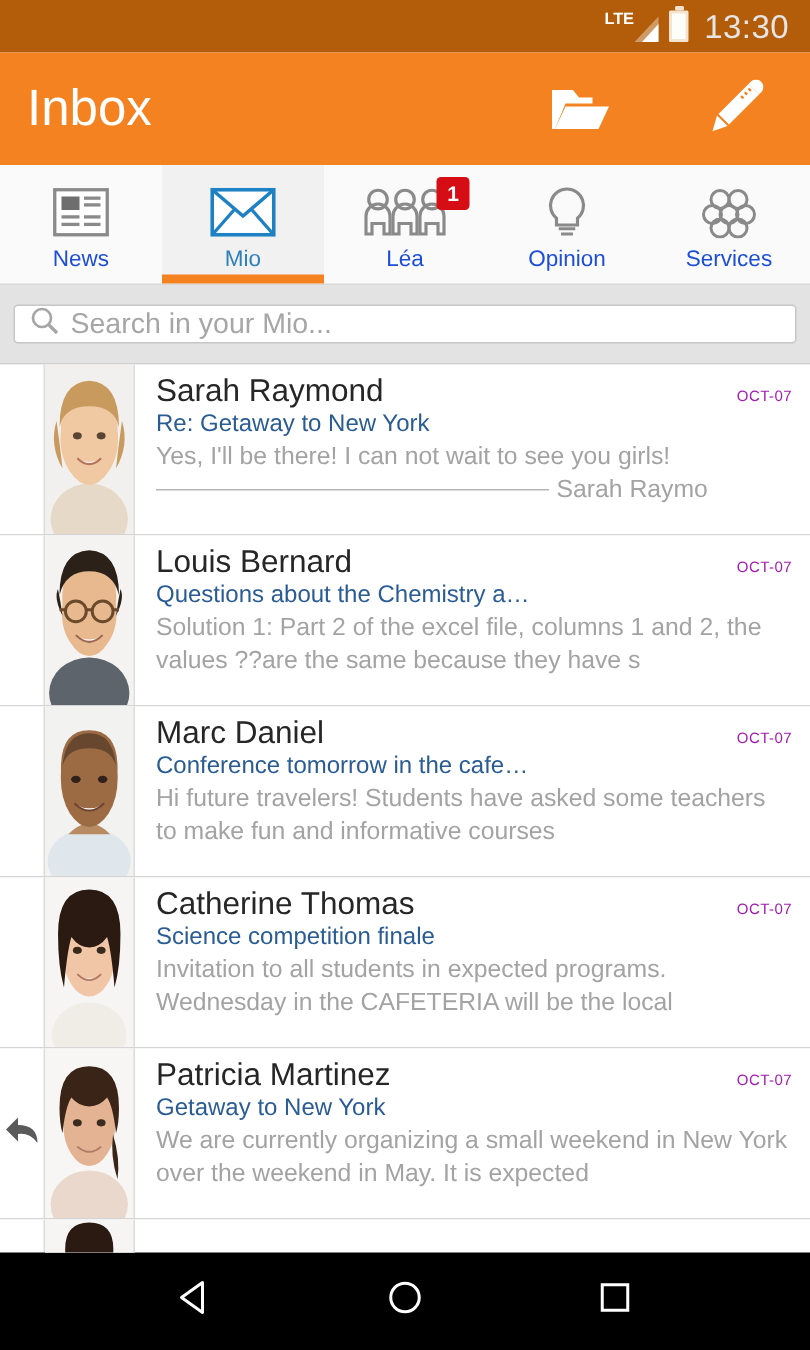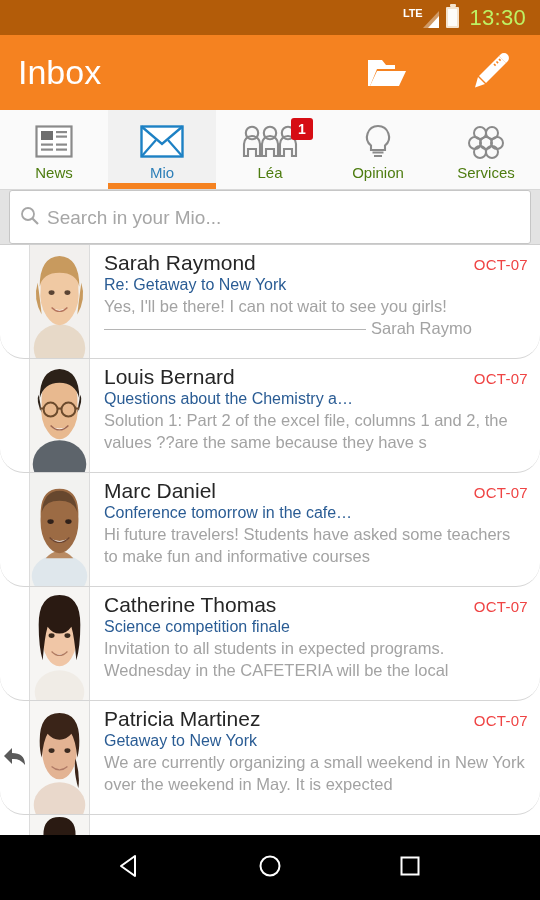--- a/index.html
+++ b/index.html
@@ -27,21 +27,21 @@
   }
   .sig-tri .fg {
     position:absolute; right:0; bottom:0; width:0; height:0;
     border-left:11px solid transparent; border-bottom:12px solid #ffffff;
   }
   .battery { width:13px; height:21px; border:2px solid #f4e4cf; border-radius:1px; position:relative; background:#fdfdfa; }
   .battery:before {
     content:""; position:absolute; top:-5px; left:50%; transform:translateX(-50%);
     width:6px; height:3px; background:#f4e4cf; border-radius:1px;
   }
-  .clock { color:#bef264; font-size:22px; line-height:1; letter-spacing:0.3px; margin-left:3px; }
+  .clock { color:#e5e5e5; font-size:22px; line-height:1; letter-spacing:0.3px; margin-left:3px; }
 
   
   .app-bar {
     flex:0 0 75px; background:#f58220; display:flex; align-items:center;
     padding:0 22px 0 18px;
     gap:44px;
   }
   .app-title { color:#fff; font-size:34px; font-weight:normal; letter-spacing:0px; flex:1; }
   .bar-action { width:58px; height:58px; display:flex; align-items:center; justify-content:center; cursor:pointer; }
   .bar-action svg { display:block; }
@@ -50,52 +50,52 @@
   .tab-bar {
     flex:0 0 80px; background:#fafafa; display:flex; border-bottom:1px solid #d8d8d8;
   }
   .tab {
     flex:1; position:relative; display:flex; flex-direction:column;
     align-items:center; justify-content:center; cursor:pointer; gap:3px;
     padding-top:2px;
   }
   .tab.active { background:#f1f1f1; }
   .tab .ico { height:40px; display:flex; align-items:center; justify-content:center; position:relative; }
-  .tab .tlabel { font-size:15px; color:#4d7c0f; line-height:1; }
+  .tab .tlabel { font-size:15px; color:#1d4ed8; line-height:1; }
   .tab.active .tlabel { color:#2d7fb8; }
   .tab.active:after {
     content:""; position:absolute; left:0; right:0; bottom:0; height:6px; background:#f58220;
   }
   .badge {
     position:absolute; top:-4px; right:-14px; min-width:22px; height:22px;
     background:#d60d14; color:#fff; border-radius:3px; font-size:14px; font-weight:bold;
     display:flex; align-items:center; justify-content:center; padding:0 4px; line-height:1;
   }
 
   
   .search-zone { flex:0 0 52px; background:#e3e3e3; display:flex; align-items:center; padding:0 9px; }
   .search-box {
-    flex:1; height:54px; background:#fff; border:1px solid #c6c6c6; border-radius:3px;
+    flex:1; height:26px; background:#fff; border:1px solid #c6c6c6; border-radius:3px;
     display:flex; align-items:center; padding:0 10px; gap:8px; cursor:text;
   }
   .search-ph { font-size:19px; color:#a6a6a6; line-height:1; }
 
   
   .mail-list { flex:1; overflow:hidden; background:#fff; border-top:1px solid #cfcfcf; }
-  .mail-row { display:flex; height:114px; border-bottom:1px solid #d5d5d5; cursor:pointer; background:#fff;border-radius:24px; }
+  .mail-row { display:flex; height:114px; border-bottom:1px solid #d5d5d5; cursor:pointer; background:#fff; }
   .gutter {
     flex:0 0 30px; border-right:1px solid #dcdcdc; display:flex;
     align-items:center; justify-content:center;
   }
   .avatar-cell { flex:0 0 60px; border-right:1px solid #dcdcdc; overflow:hidden; position:relative; background:#efefef; }
   .avatar-cell svg { position:absolute; inset:0; width:100%; height:100%; }
   .mail-body { flex:1; padding:6px 12px 0 14px; min-width:0; }
   .row1 { display:flex; align-items:baseline; }
   .sender { font-size:21px; color:#262626; flex:1; white-space:nowrap; overflow:hidden; text-overflow:ellipsis; }
-  .date { font-size:15px; color:#ef4444; letter-spacing:0.3px; margin-left:8px; }
+  .date { font-size:10px; color:#a21caf; letter-spacing:0.3px; margin-left:8px; }
   .subject {
     font-size:16px; color:#2a5c94; margin-top:1px;
     white-space:nowrap; overflow:hidden; text-overflow:ellipsis;
   }
   .preview {
     font-size:16.5px; color:#a3a3a3; line-height:1.32; margin-top:2px;
     max-height:44px; overflow:hidden;
     display:-webkit-box; -webkit-line-clamp:2; -webkit-box-orient:vertical;
   }
   .sig-line { display:inline-block; border-top:1px solid #b5b5b5; width:262px; vertical-align:middle; margin-right:5px; }

